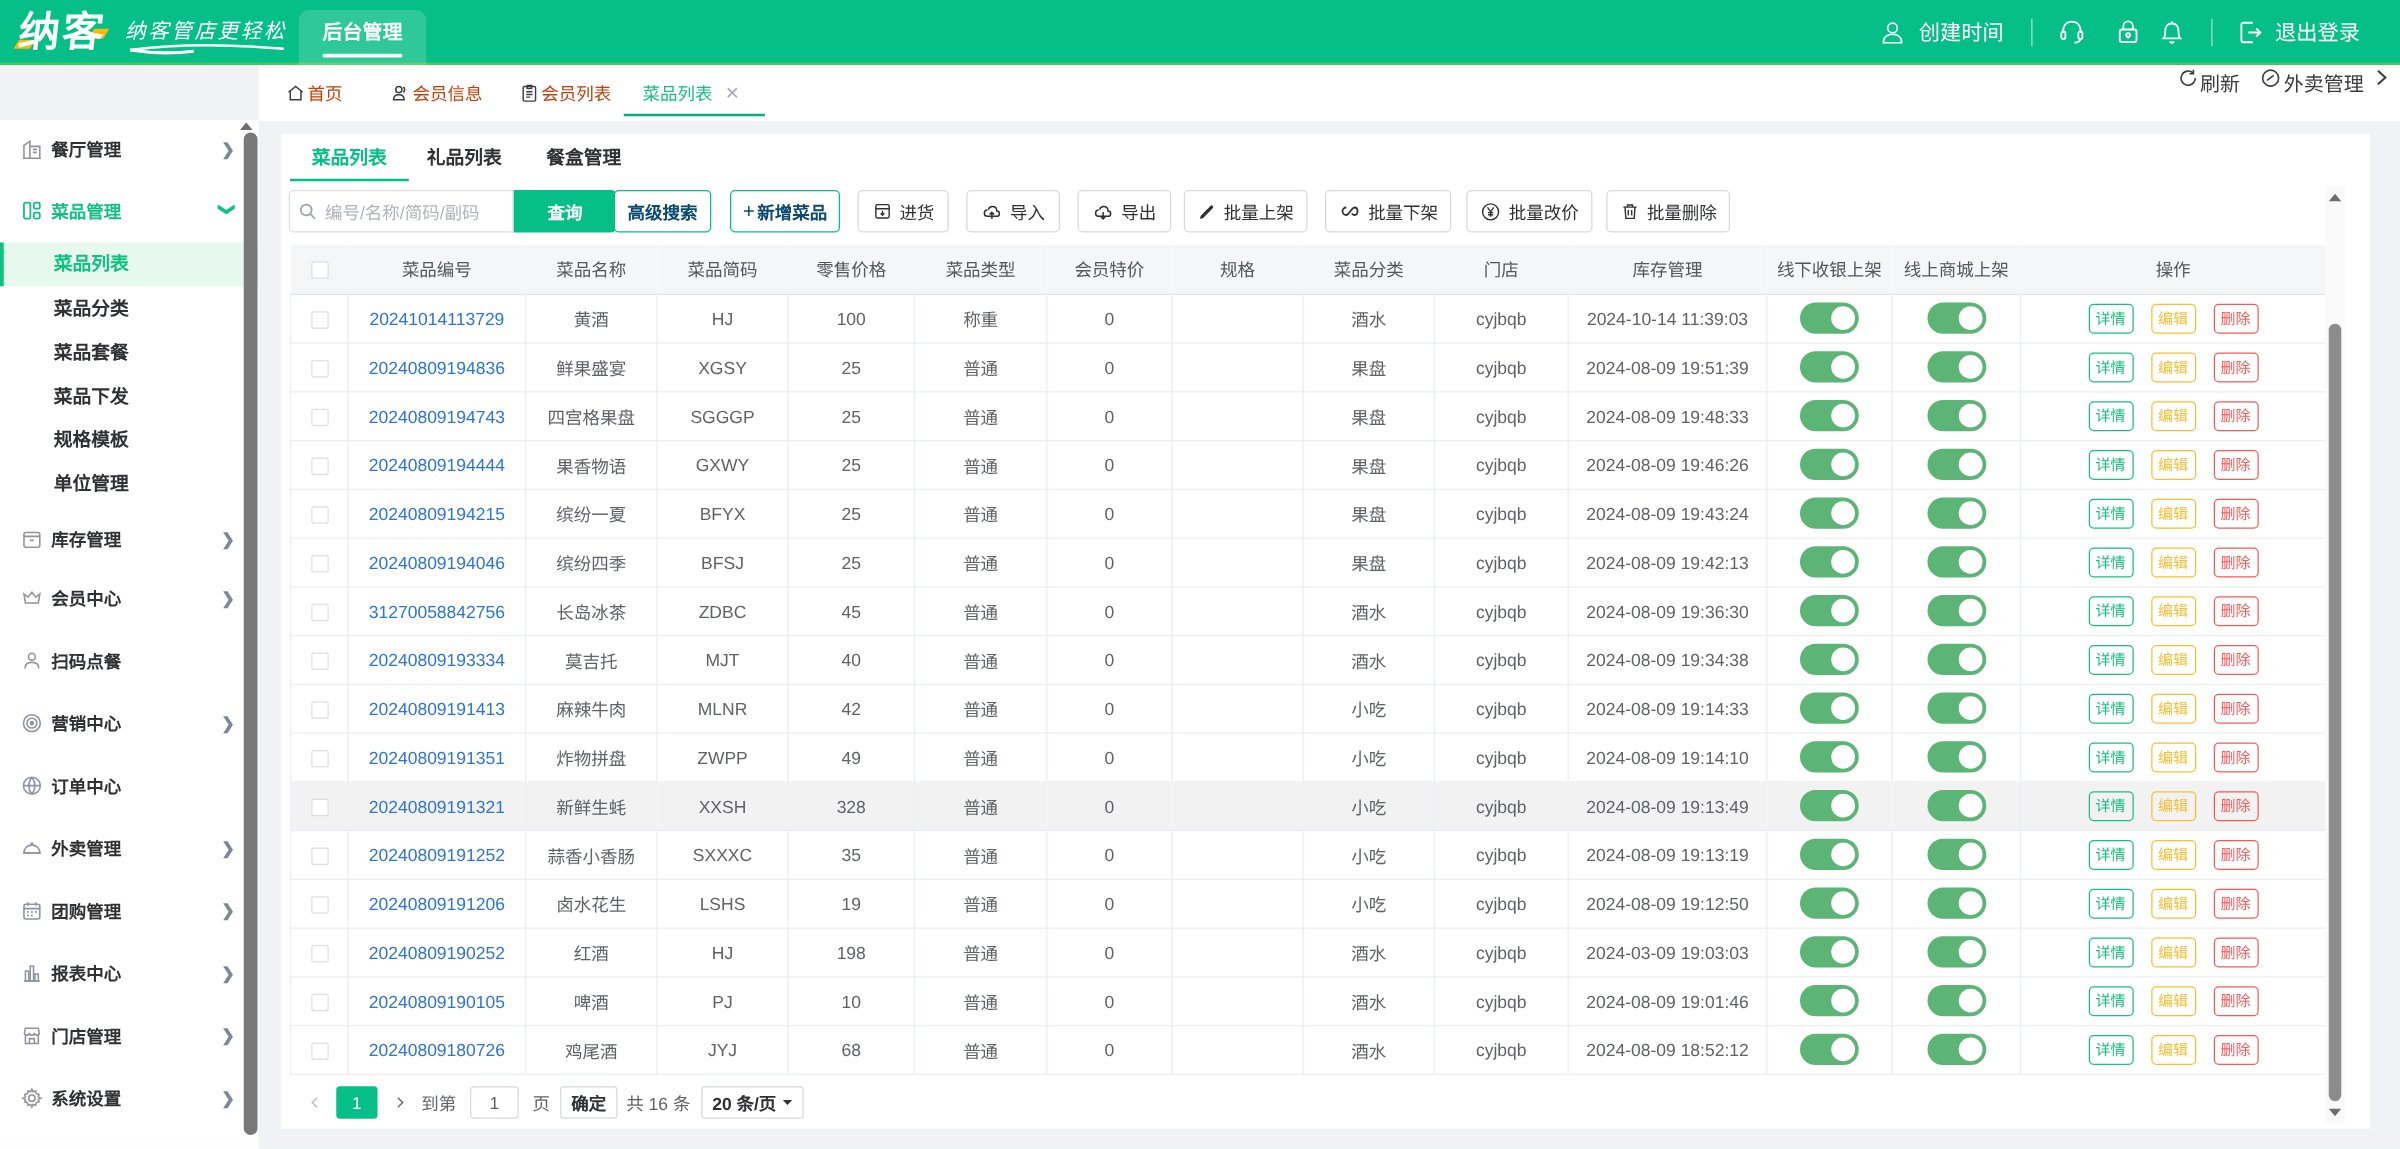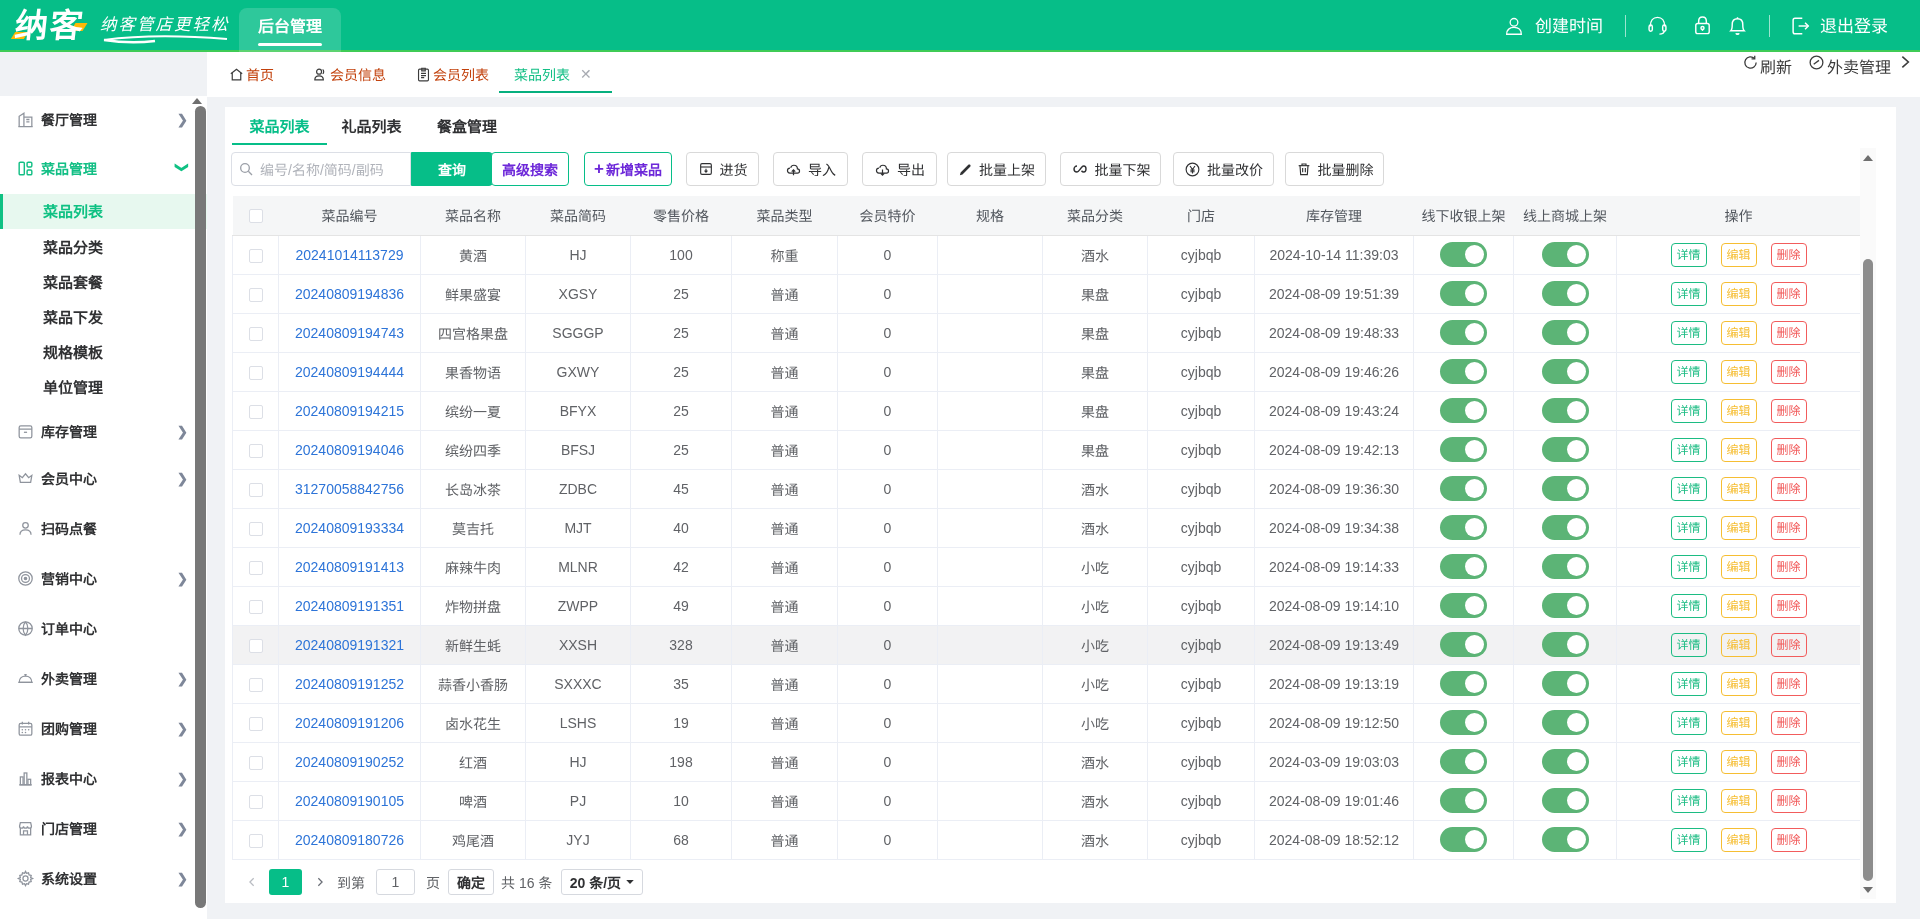--- a/index.html
+++ b/index.html
@@ -43,21 +43,21 @@
 .ctabs{position:absolute;left:7px;top:0;height:38px;font-size:15px;font-weight:bold;color:#303133;}
 .ctab{position:absolute;top:0;height:38px;line-height:40px;text-align:center;}
 .ctab.active{color:#06be88;}
 .ctab-line{position:absolute;left:0;top:36px;width:95px;height:2px;background:#06be88;}
 
 .toolbar{position:absolute;left:6px;top:45px;height:34px;width:1660px;text-align:center;}
 .tbx{position:absolute;top:0;height:34px;}
 .inp{left:0;width:180px;border:1px solid #dcdfe6;border-radius:4px 0 0 4px;background:#fff;color:#b0b3ba;font-size:14px;display:flex;align-items:center;}
 .btn{display:flex;align-items:center;justify-content:center;font-size:14px;border-radius:4px;}
 .btn-green{background:#06be88;color:#fff;border:1px solid #06be88;font-weight:bold;}
-.btn-oln{background:#fff;color:#6d28d9;border:1px solid #06be88;font-weight:bold;}
+.btn-oln{background:#fff;color:#0c4a6e;border:1px solid #06be88;font-weight:bold;font-family:Liberation Serif, serif;}
 .btn-grey{background:#fff;color:#303133;border:1px solid #d9d9d9;}
 .btn svg{margin-right:6px;}
 
 .tbl{position:absolute;left:7px;top:89px;width:1628px;font-size:14px;color:#606266;}
 table{border-collapse:collapse;table-layout:fixed;width:1628px;}
 th,td{height:39px;padding:0;text-align:center;font-weight:normal;border-bottom:1px solid #ebeef5;overflow:hidden;white-space:nowrap;}
 th{background:#f5f6f7;color:#52575e;border-bottom:1px solid #e4e4e4;}
 td{border-right:1px solid #ebeef5;}
 tr td:first-child{border-left:1px solid #ebeef5;}
 

